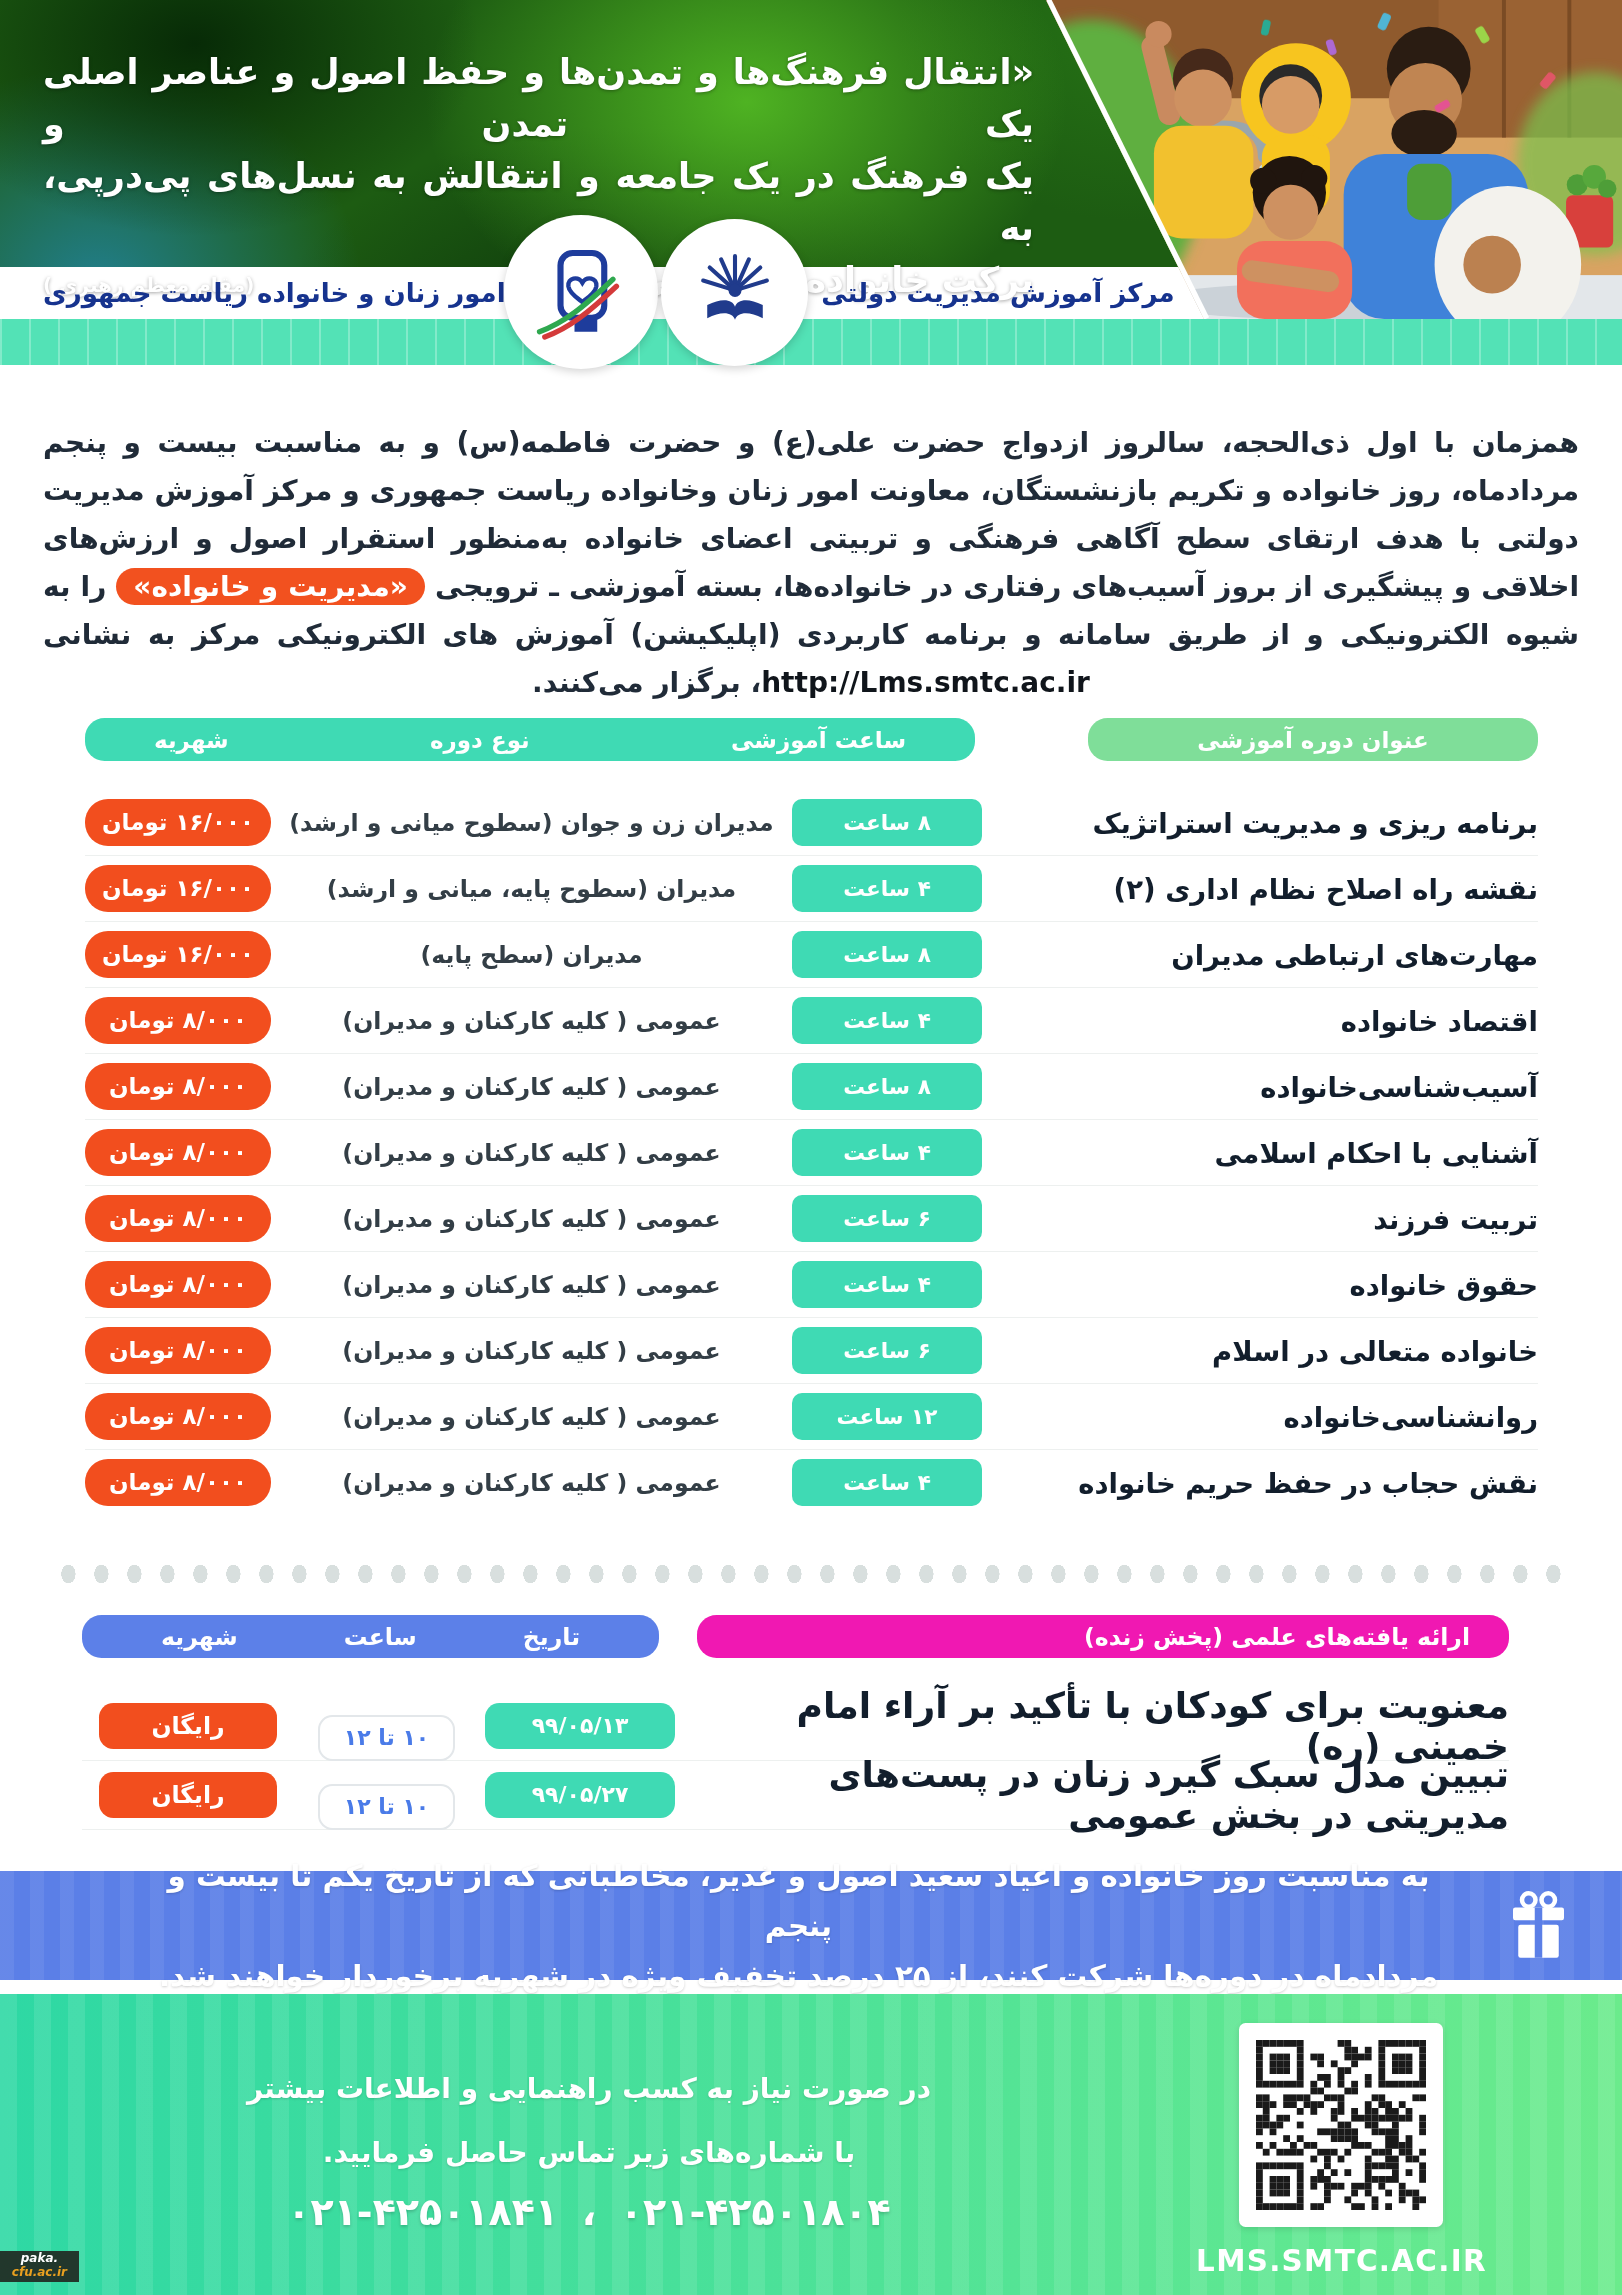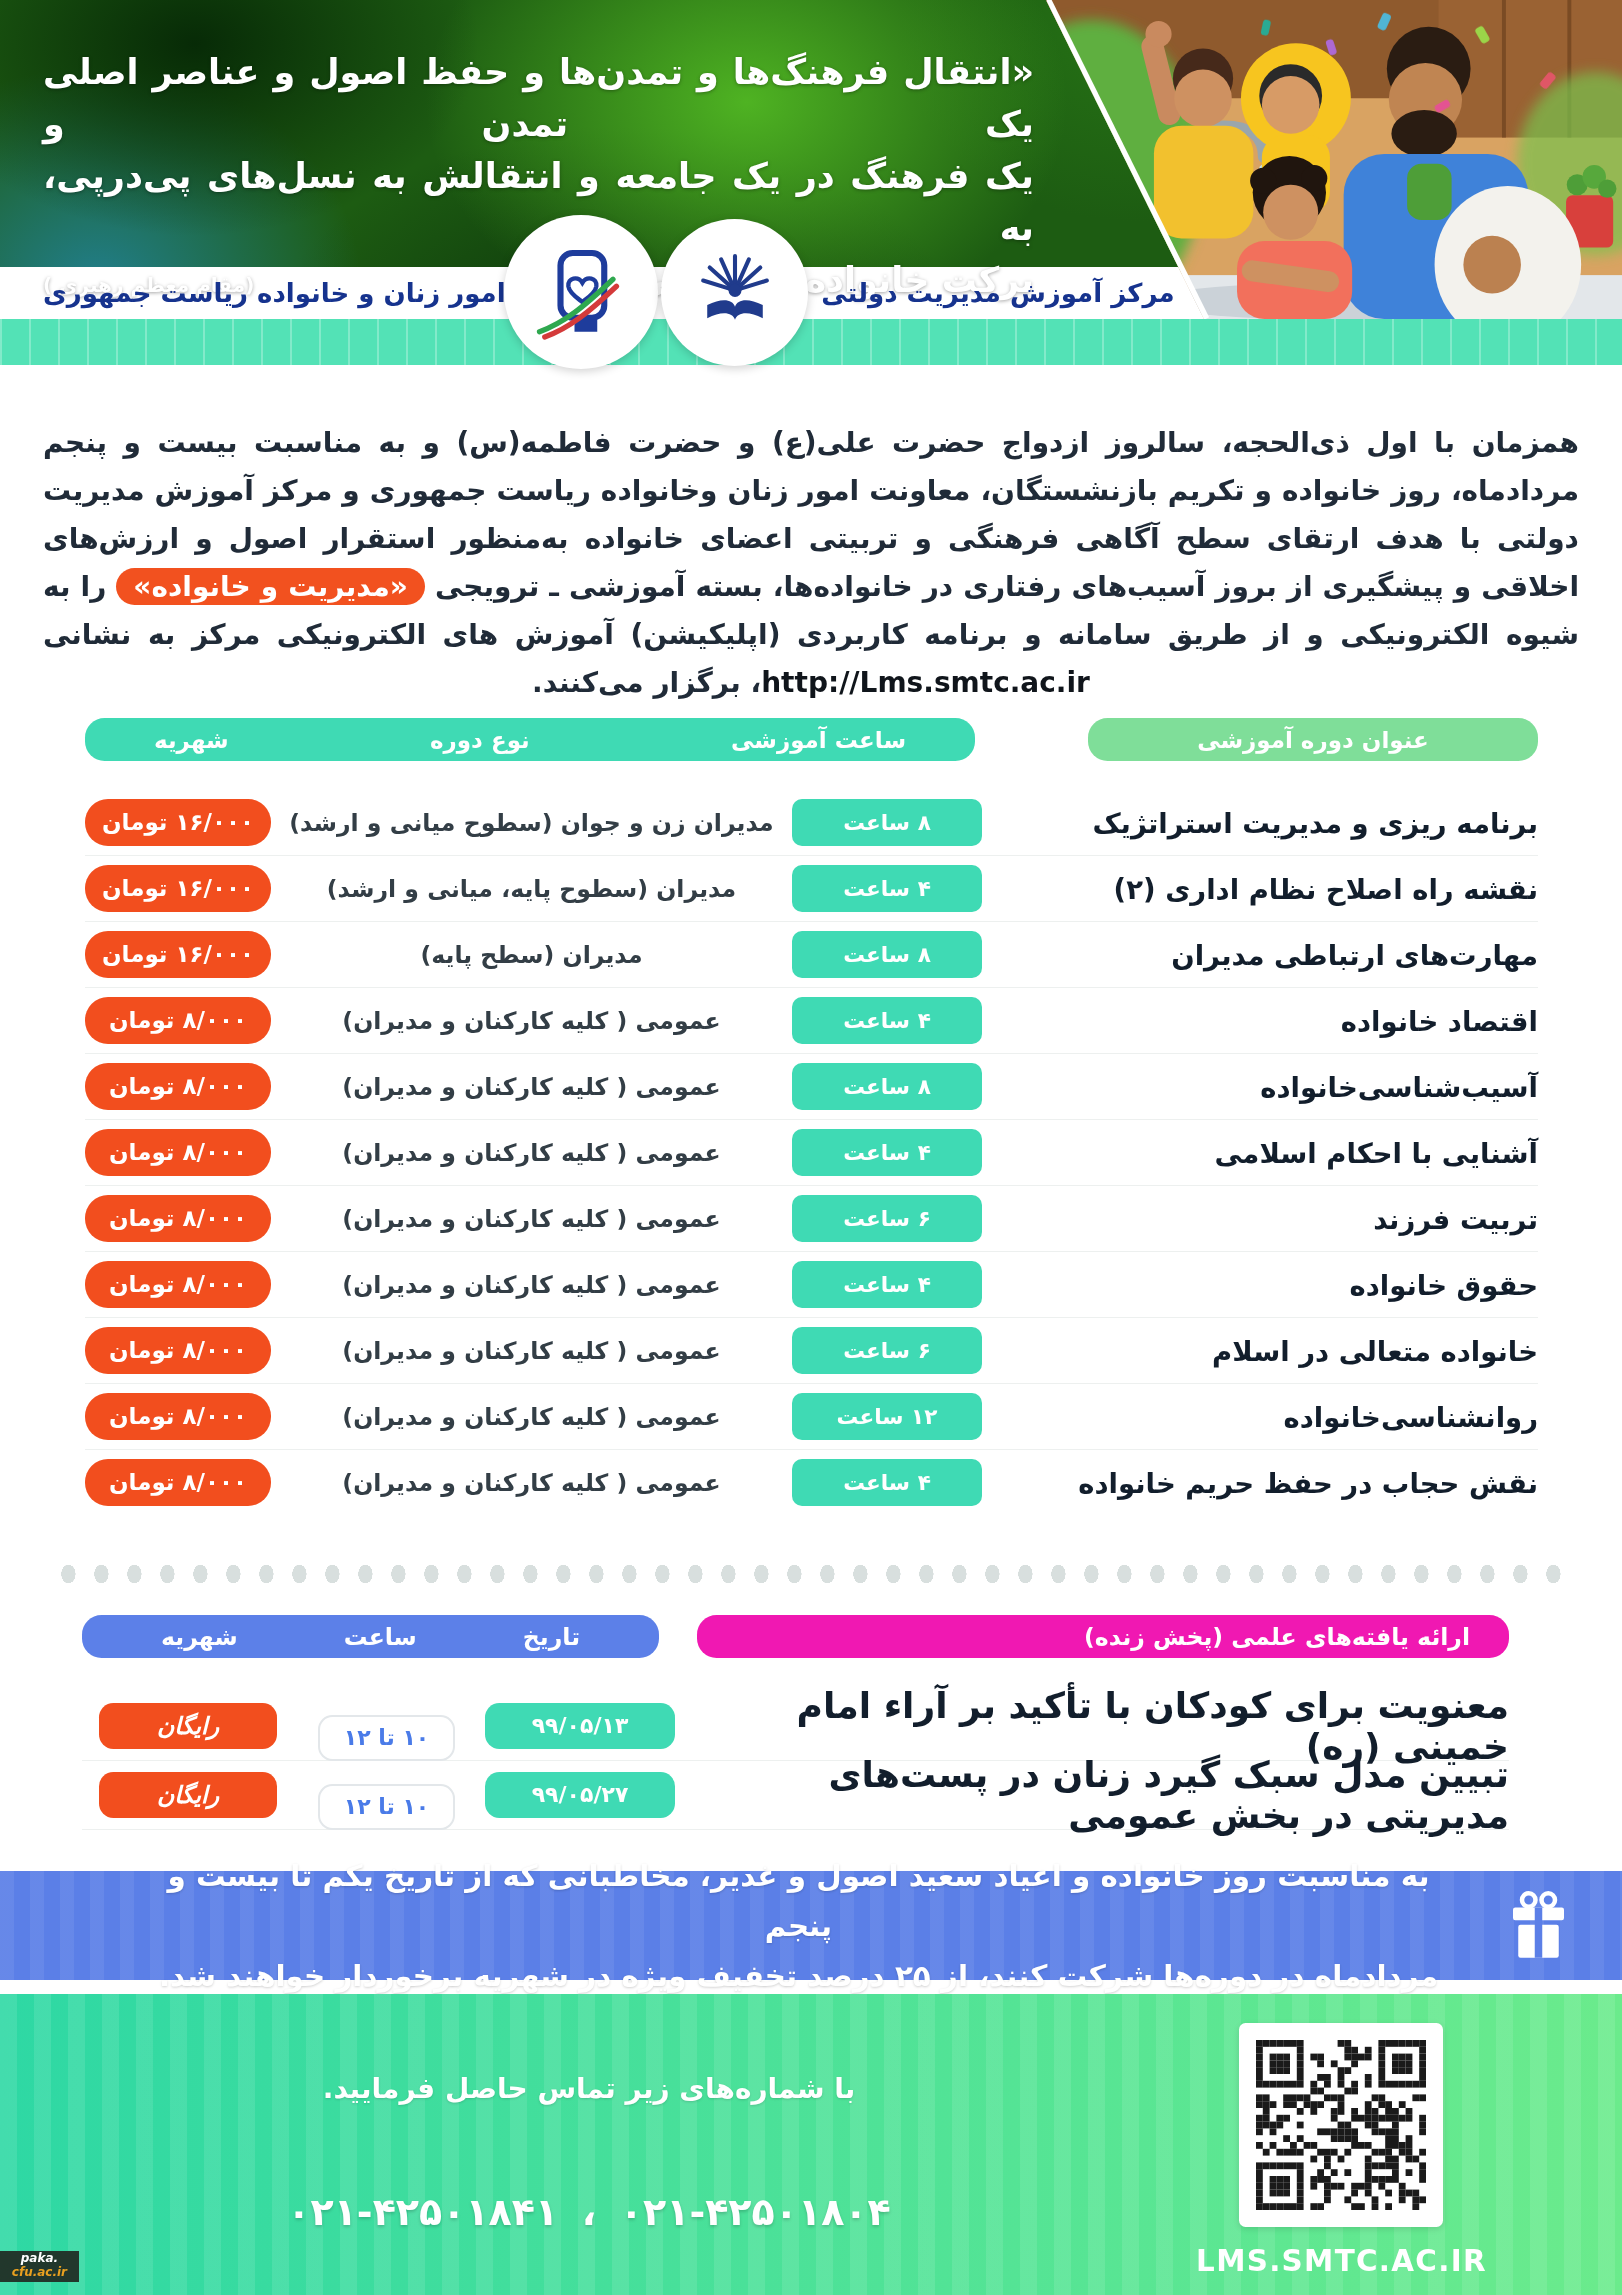--- a/index.html
+++ b/index.html
@@ -71,21 +71,21 @@
   .ph-live{width:812px;background:#f018b2;justify-content:flex-start;padding-right:39px;box-sizing:border-box;font-size:23.6px;}
   .ph-sched{width:577px;background:#5c80e8;justify-content:space-around;padding:0 26px;box-sizing:border-box;font-size:23.6px;}
   .t2-row{display:flex;direction:rtl;align-items:center;height:68px;border-bottom:1.3px solid #edf0ef;padding-left:17px;}
   .c2-title{flex:1;text-align:right;font-size:36px;font-weight:800;color:#121e2c;box-sizing:border-box;padding-left:9.2px;}
   .c2-date{width:190px;flex:none;margin-left:30px;}
   .c2-time{width:137px;flex:none;margin-left:41px;}
   .c2-price{width:178px;flex:none;}
   .pill-teal2{height:46px;line-height:46px;border-radius:14.4px;background:#3fdab4;color:#fff;text-align:center;font-size:22px;font-weight:700;}
   .pill-white{height:42px;line-height:42px;border-radius:14.4px;background:#fff;border:2px solid #e3e7ea;
               color:#4a7be8;text-align:center;font-size:22px;font-weight:700;margin-top:24px;}
-  .pill-orange2{height:46px;line-height:46px;border-radius:14.4px;background:#f24e1e;color:#fff;text-align:center;font-size:23.6px;font-weight:800;font-style:italic;}
+  .pill-orange2{height:46px;line-height:46px;border-radius:14.4px;background:#f24e1e;color:#fff;text-align:center;font-size:23.6px;font-weight:800;}
 
   
   .banner{position:absolute;left:0;top:1871px;width:1623px;height:109px;
      background:repeating-linear-gradient(90deg,rgba(255,255,255,.07) 0 14.4px,rgba(255,255,255,0) 14.4px 30px),#5b7fe7;}
   .banner-text{position:absolute;left:144px;right:170px;top:0;height:109px;direction:rtl;color:#ffffff;
      display:flex;flex-direction:column;justify-content:center;text-align:center;
      font-size:29.4px;font-weight:800;line-height:50px;text-shadow:0 1.3px 2.6px rgba(0,0,0,.18);}
   .gift{position:absolute;right:47px;top:17px;width:75px;height:75px;}
 
   
@@ -399,20 +399,21 @@
         <circle cx="63" cy="16" r="9" fill="none" stroke="#ffffff" stroke-width="6"></circle>
         <rect x="16" y="26" width="68" height="17" rx="3" fill="#ffffff"></rect>
         <rect x="23" y="49" width="54" height="44" rx="3" fill="#ffffff"></rect>
         <rect x="45" y="26" width="10" height="67" fill="#5b7fe7"></rect>
       </svg>
     </span>
   </div>
 
   <div class="footer">
     <div class="f-info">
+      <div>در صورت نیاز به کسب راهنمایی و اطلاعات بیشتر</div>
       <div>با شماره‌های زیر تماس حاصل فرمایید.</div>
     </div>
     <div class="f-phones">
       <span class="num">۰۲۱-۴۲۵۰۱۸۰۴</span>
       <span>،</span>
       <span class="num">۰۲۱-۴۲۵۰۱۸۴۱</span>
     </div>
     <div class="qr-card">
       <svg id="qr" width="170" height="170" viewBox="0 0 250 250">
           <rect width="250" height="250" fill="#ffffff"></rect>

